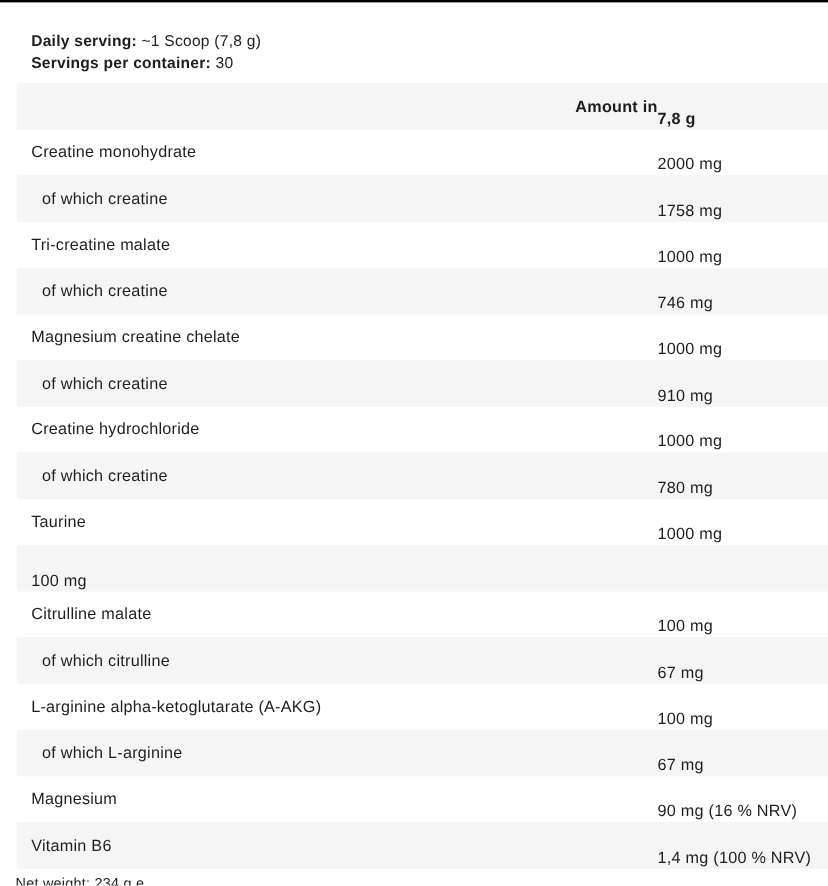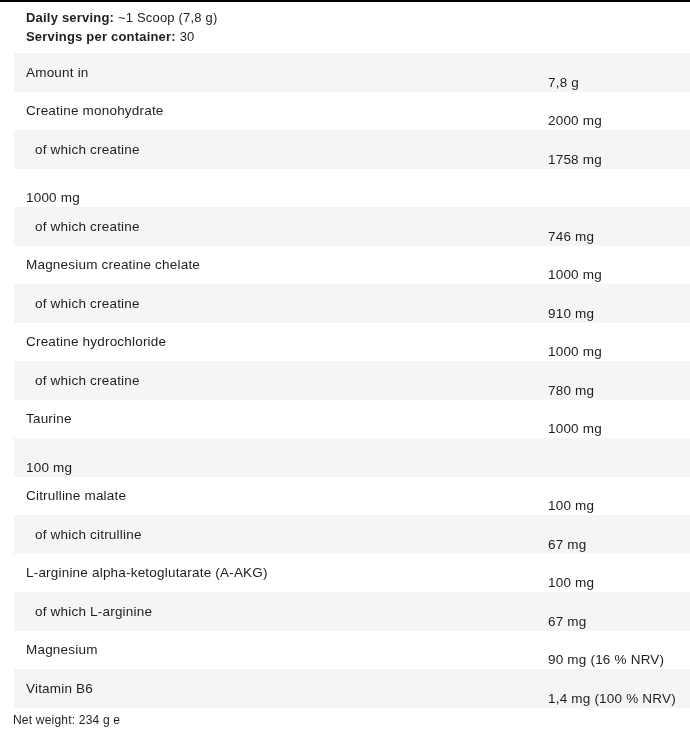--- a/index.html
+++ b/index.html
@@ -20,21 +20,21 @@
     color: var(--text);
     overflow: hidden;
     position: relative;
   }
   .top-line {
     width: 100%;
     height: 2px;
     background: var(--top-line);
   }
   .serving-info {
-    margin: 6px 0 0 26px;
+    margin: 22px 0 0 26px;
     font-size: 13px;
     line-height: 19px;
     letter-spacing: 0.2px;
   }
   .serving-info .lbl { font-weight: bold; }
   .nutrition-table {
     margin-top: 7px;
   }
   .row {
     height: 38.5px;
@@ -45,21 +45,21 @@
     letter-spacing: 0.2px;
     padding-left: 12px;
   }
   .row.alt { background: var(--alt-bg); }
   .row .label {
     width: 522px;
     flex: 0 0 522px;
   }
   .row.indent .label { padding-left: 9px; }
   .row .value { white-space: nowrap; margin-top: 20px; }
-  .row.header-row { font-weight: normal; }
+  .row.header-row { font-weight: bold; text-align: right; }
   .net-weight {
     margin: 5px 0 0 13px;
     font-size: 12px;
     letter-spacing: 0.2px;
   }
 </style>
 </head>
 <body>
 
 <div class="top-line"></div>
@@ -85,20 +85,21 @@
     <span class="label">Creatine monohydrate</span>
     <span class="value">2000 mg</span>
   </div>
 
   <div class="row alt indent">
     <span class="label">of which creatine</span>
     <span class="value">1758 mg</span>
   </div>
 
   <div class="row">
+    <span class="label">Tri-creatine malate</span>
     <span class="value">1000 mg</span>
   </div>
 
   <div class="row alt indent">
     <span class="label">of which creatine</span>
     <span class="value">746 mg</span>
   </div>
 
   <div class="row">
     <span class="label">Magnesium creatine chelate</span>

